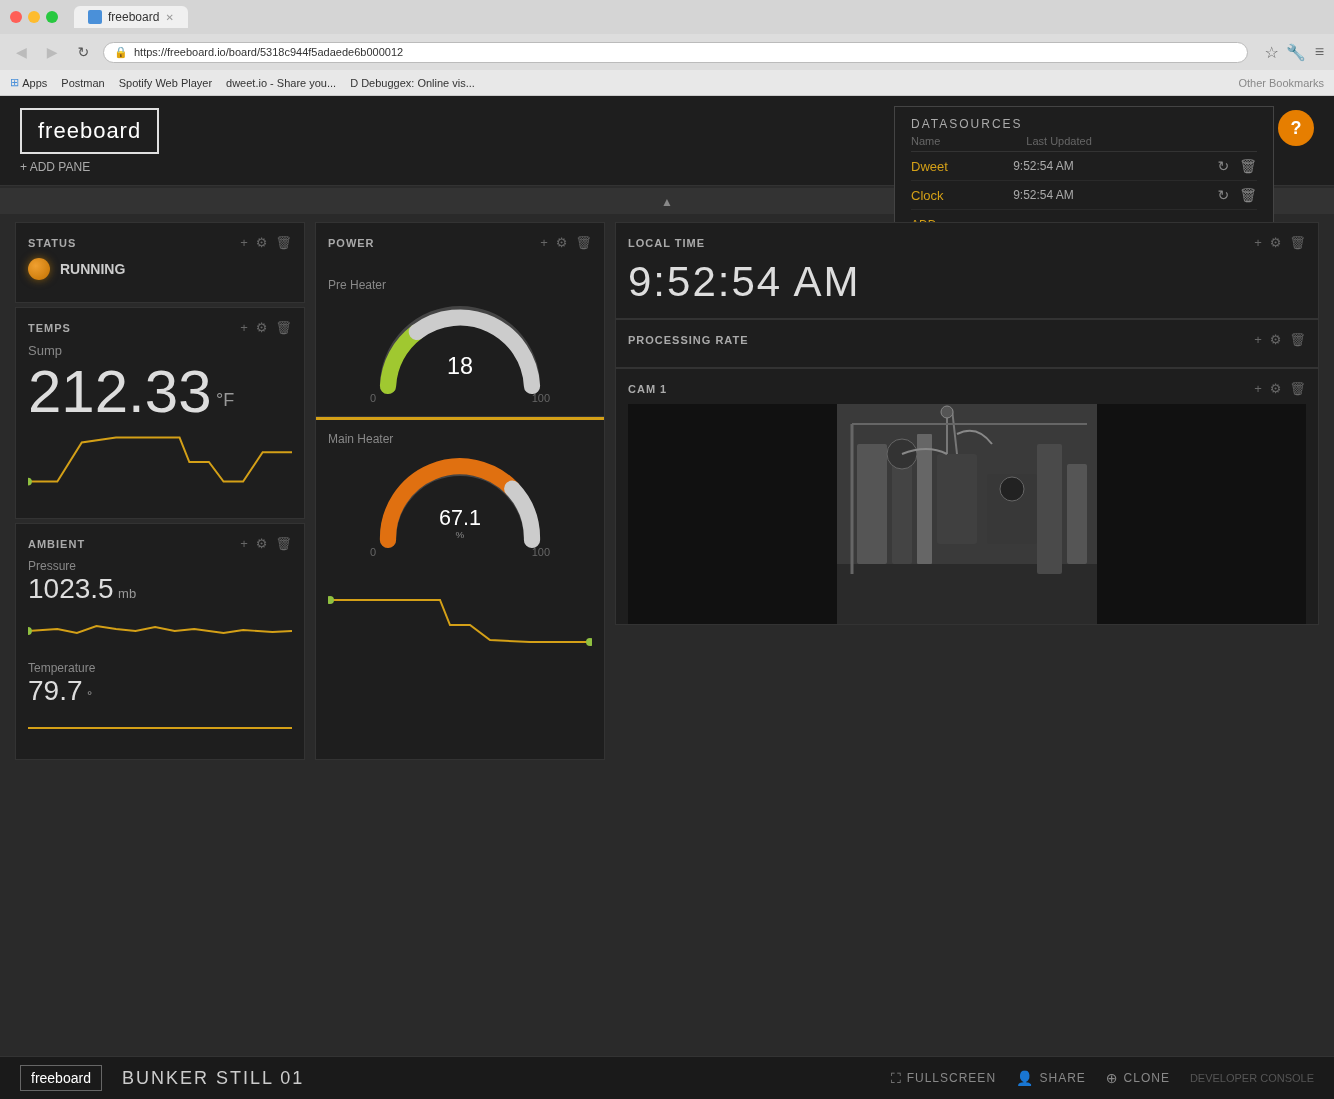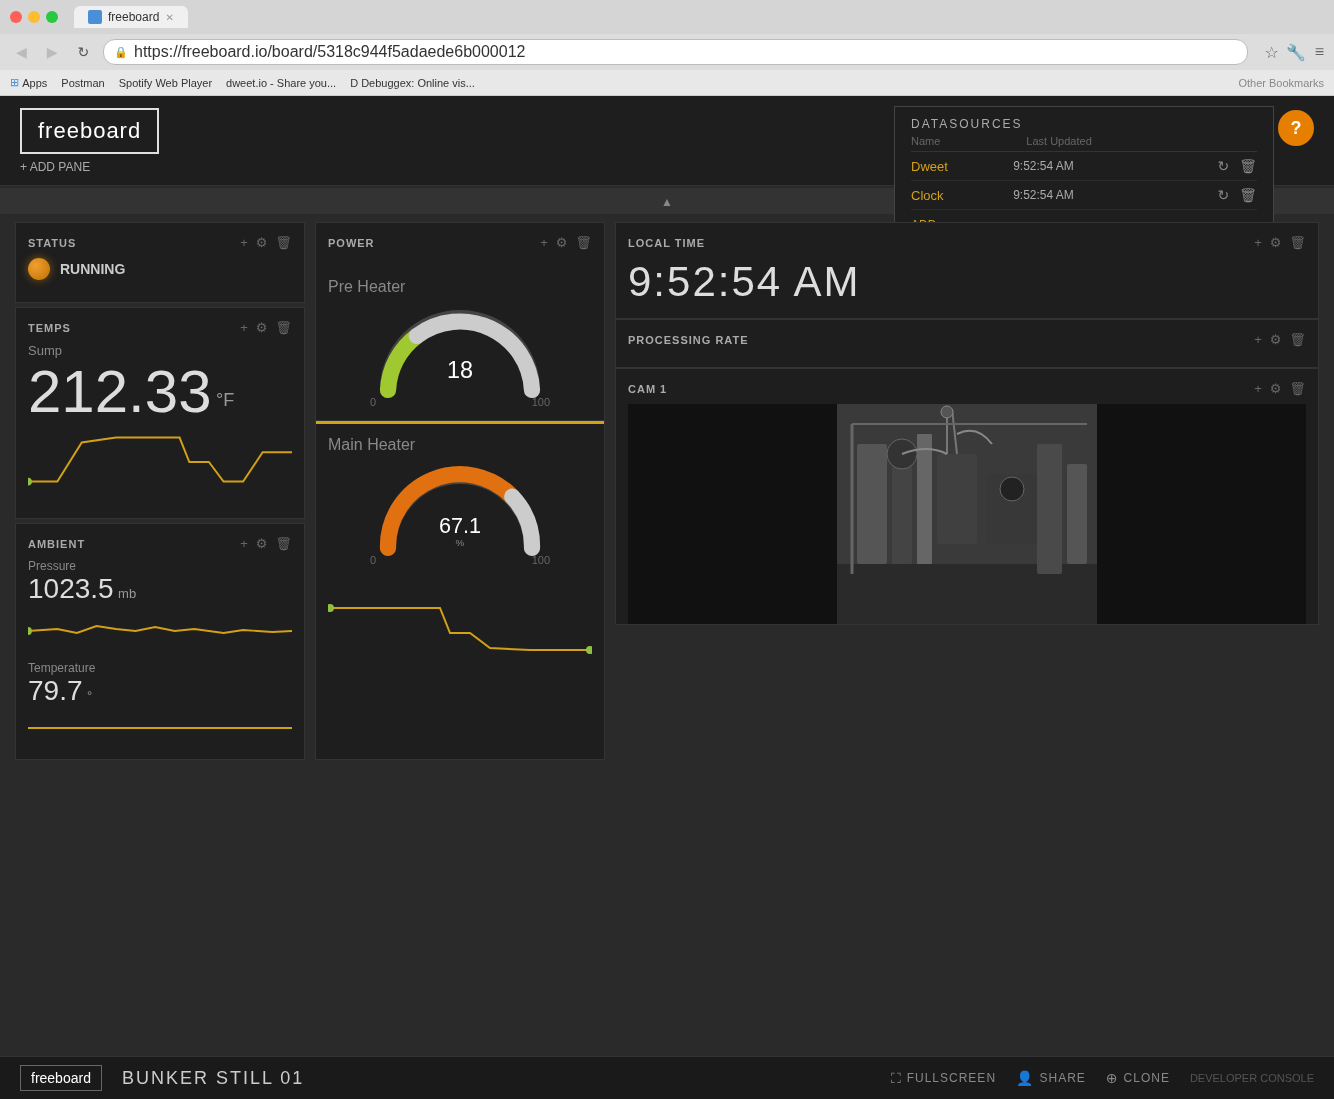--- a/index.html
+++ b/index.html
@@ -73,21 +73,21 @@
     .temp-unit { color: #999; font-size: 18px; vertical-align: super; }
 
     
     .ambient-item { margin-bottom: 6px; }
     .ambient-label { color: #888; font-size: 12px; }
     .ambient-value { color: #ddd; font-size: 28px; font-weight: 300; }
     .ambient-unit { color: #999; font-size: 13px; }
 
     
     .power-section { padding: 12px; border-bottom: 1px solid #333; }
-    .power-label { color: #888; font-size: 16px; margin-bottom: 8px; }
+    .power-label { color: #888; font-size: 12px; margin-bottom: 8px; }
     .gauge-container { display: flex; flex-direction: column; align-items: center; }
 
     
     .gauge-svg { width: 180px; height: 100px; }
 
     
     .time-value { color: #ddd; font-size: 42px; font-weight: 200; letter-spacing: 2px; }
 
     
     .rate-value { color: #ddd; font-size: 56px; font-weight: 200; }
@@ -126,21 +126,21 @@
       <span>freeboard</span>
       <span class="browser-tab-close">✕</span>
     </div>
   </div>
   <div class="browser-nav">
     <button class="nav-btn disabled">◀</button>
     <button class="nav-btn disabled">▶</button>
     <button class="nav-btn">↻</button>
     <div class="url-bar">
       <span class="url-bar-lock">🔒</span>
-      <span style="font-size:16px;color:#333;">https://freeboard.io/board/5318c944f5adaede6b000012</span>
+      <span style="font-size:11px;color:#333;">https://freeboard.io/board/5318c944f5adaede6b000012</span>
     </div>
     <div class="nav-icons">
       <span class="nav-icon">☆</span>
       <span class="nav-icon">🔧</span>
       <span class="nav-icon">≡</span>
     </div>
   </div>
   <div class="bookmarks-bar">
     <span class="bookmark-item">
       <span style="color:#4a90d9;">⊞</span>

